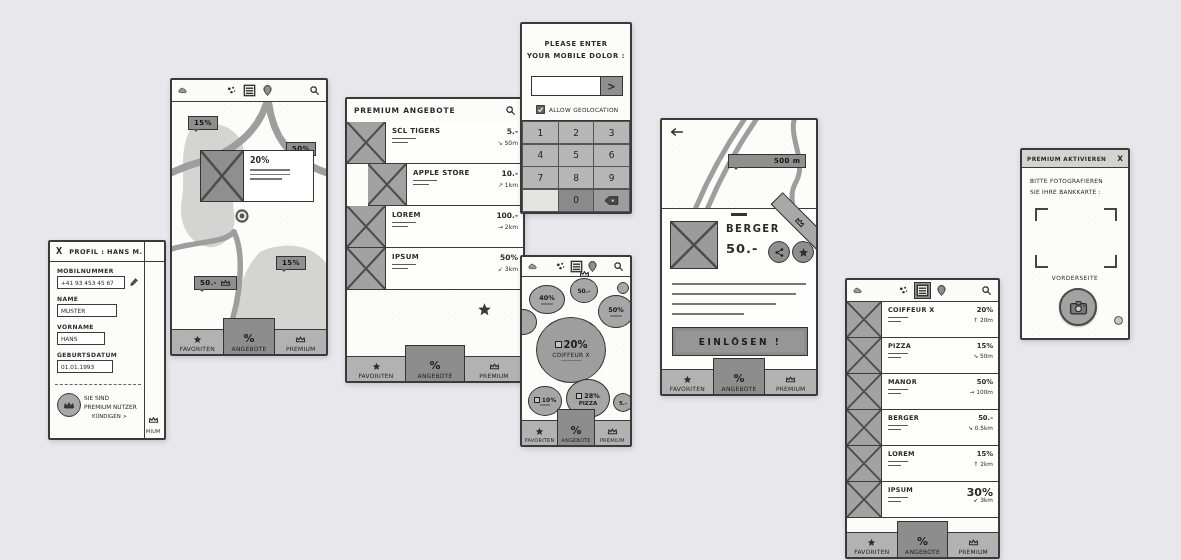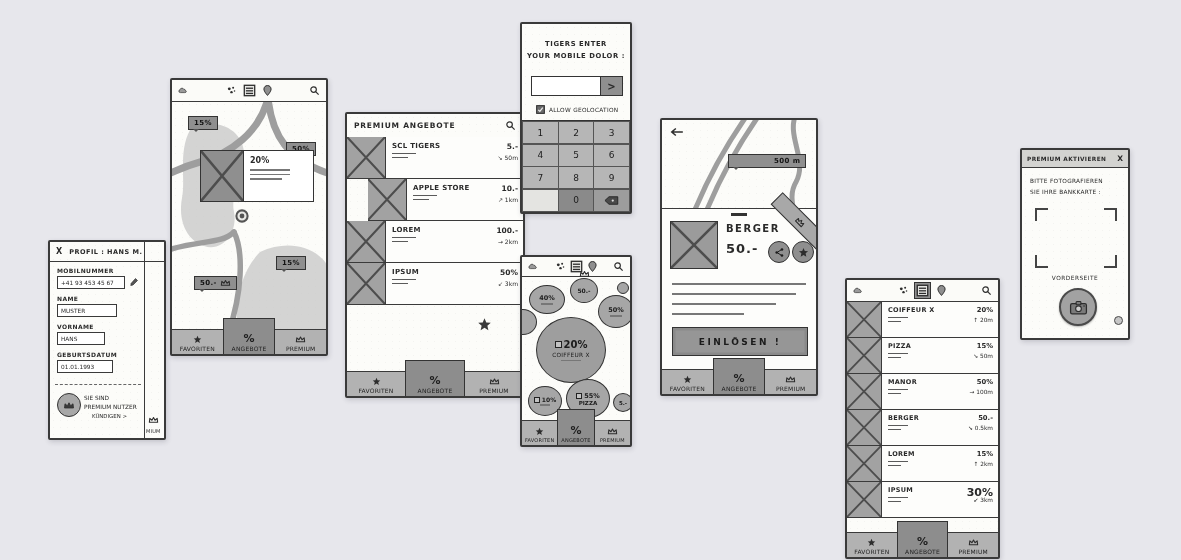--- a/index.html
+++ b/index.html
@@ -226,21 +226,21 @@
         <span class="ic">
             <svg width="11" height="8" viewBox="0 0 24 16">
               <path d="M3 13 L4 4.5 L8.7 8.5 L12 2.5 L15.3 8.5 L20 4.5 L21 13 Z" fill="none" stroke="#2d2d2d" stroke-width="2.4" stroke-linejoin="round"></path>
             </svg>
           </span>
         <span>PREMIUM</span>
       </div>
     </div>
   </div>
 
-  <div class="screen" style="left:345px;top:112px;width:180px;height:286px;">
+  <div class="screen" style="left:345px;top:97px;width:180px;height:286px;">
     <div class="abs" style="left:0;right:0;top:0;height:23px;border-bottom:1.8px solid #3a3a3a;display:flex;align-items:center;justify-content:space-between;padding:0 7px;">
       <span style="font-size:7.5px;font-weight:bold;letter-spacing:.8px;">PREMIUM ANGEBOTE</span>
       <span class="tbi">
           <svg width="11" height="11" viewBox="0 0 24 24">
             <circle cx="10" cy="10" r="6" fill="none" stroke="#2d2d2d" stroke-width="2.6"></circle>
             <line x1="14.5" y1="14.5" x2="21" y2="21" stroke="#2d2d2d" stroke-width="2.6"></line>
           </svg>
         </span>
     </div>
     <div class="abs" style="left:0;right:0;top:23px;">
@@ -318,21 +318,21 @@
               <path d="M3 13 L4 4.5 L8.7 8.5 L12 2.5 L15.3 8.5 L20 4.5 L21 13 Z" fill="none" stroke="#2d2d2d" stroke-width="2.4" stroke-linejoin="round"></path>
             </svg>
           </span>
         <span>PREMIUM</span>
       </div>
     </div>
   </div>
 
   <div class="screen" style="left:520px;top:22px;width:112px;height:192px;">
     <div class="abs" style="left:0;right:0;top:14px;text-align:center;font-size:6.8px;font-weight:bold;letter-spacing:.6px;line-height:1.8;">
-      <div>TIGERS ENTER</div>
+      <div>PLEASE ENTER</div>
       <div>YOUR MOBILE DOLOR :</div>
     </div>
     <div class="abs" style="left:9px;top:52px;display:flex;">
       <div style="width:70px;height:20px;border:1.8px solid #333;background:#fff;box-sizing:border-box;font-size:7px;display:flex;align-items:center;padding:0 3px;"></div>
       <div style="width:22px;height:20px;background:#8f8f8f;border:1.8px solid #333;border-left:none;box-sizing:border-box;display:flex;align-items:center;justify-content:center;font-size:10px;font-weight:bold;">&gt;</div>
     </div>
     <div class="abs" style="left:14px;top:81px;display:flex;align-items:center;gap:4px;">
       <span>
           <svg width="9" height="9" viewBox="0 0 14 14">
             <rect x="1" y="1" width="12" height="12" fill="#6a6a6a" stroke="#2d2d2d" stroke-width="1.6"></rect>
@@ -430,21 +430,21 @@
     <div class="bubble" style="left:6px;top:129px;width:32px;height:28px;font-size:6px;font-weight:bold;">
       <div style="display:flex;align-items:center;">
           <span class="chk" style="width:6px;height:6px;"></span>
           <span>10%</span>
         </div>
       <span class="hline" style="width:10px;margin-top:1px;"></span>
     </div>
     <div class="bubble" style="left:44px;top:122px;width:42px;height:37px;font-size:6.5px;font-weight:bold;">
       <div style="display:flex;align-items:center;">
           <span class="chk" style="width:6px;height:6px;"></span>
-          <span>55%</span>
+          <span>28%</span>
         </div>
       <div style="font-size:5.6px;">PIZZA</div>
     </div>
     <div class="bubble" style="left:91px;top:136px;width:18px;height:17px;font-size:5.5px;font-weight:bold;">
       <span>5.-</span>
     </div>
     <div class="bnav">
       <div class="btab" style="font-size:5px;">
         <span class="ic">
             <svg width="9" height="9" viewBox="0 0 24 24">

